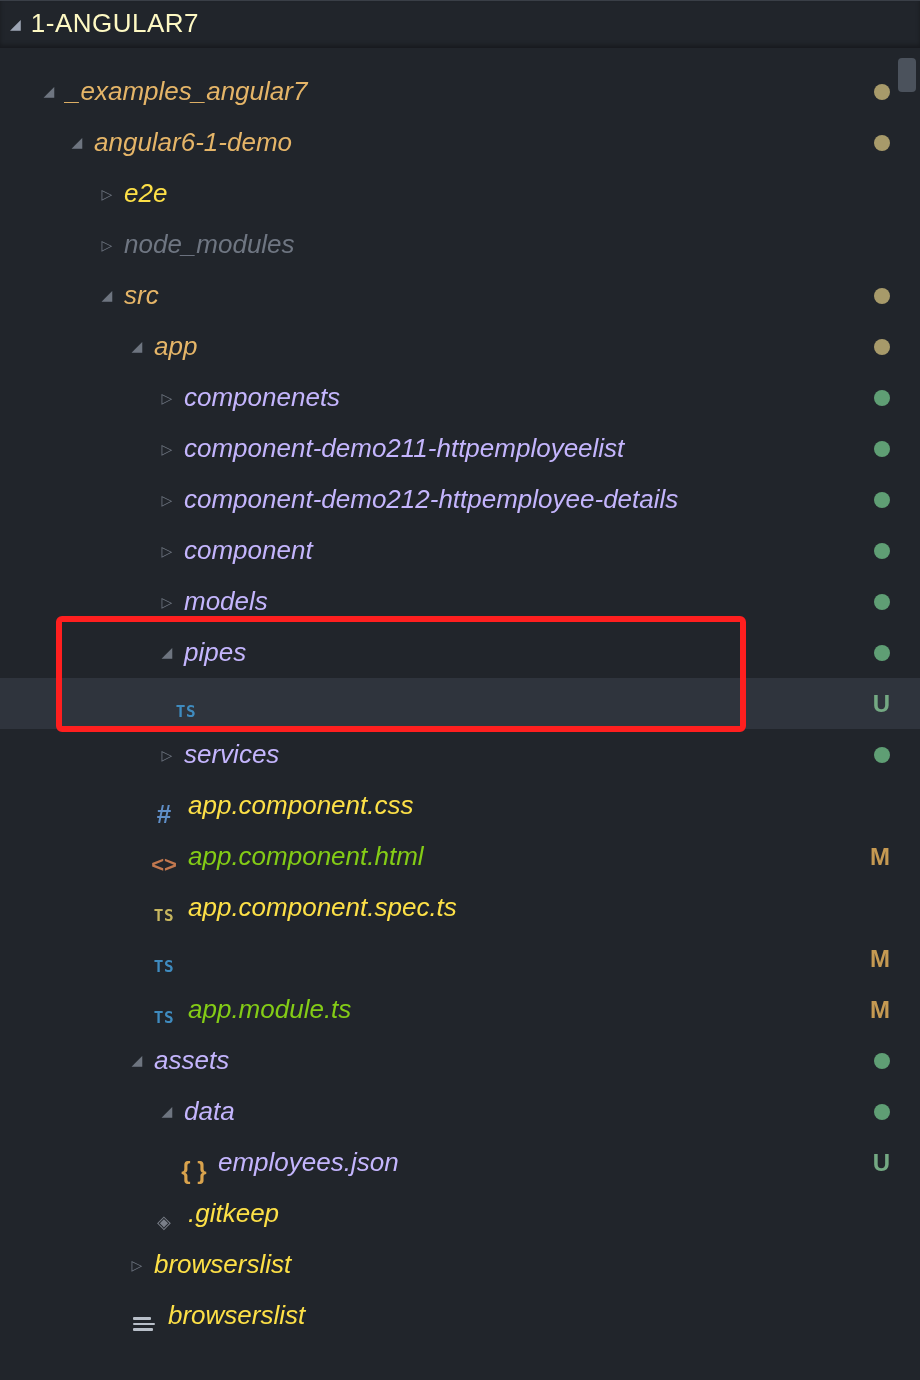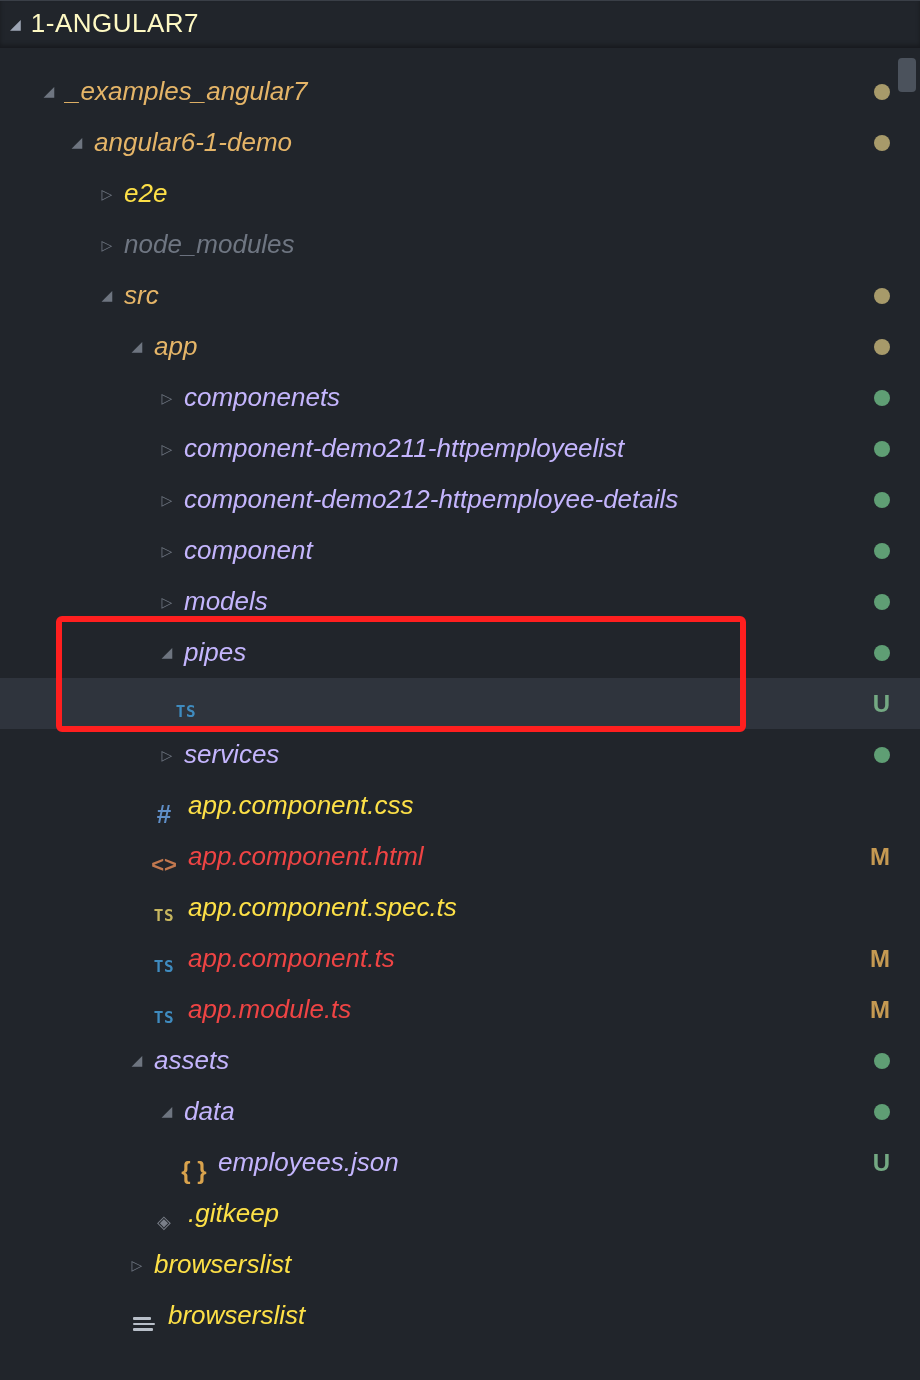--- a/index.html
+++ b/index.html
@@ -38,21 +38,21 @@
   }
   .row .twisty.exp { transform:translateY(-1px); }
   .row .twisty.col { }
   .icon-slot {
     width:36px; display:flex; justify-content:center; align-items:center;
     margin-right:6px;
     margin-top:17px;
   }
   .label { white-space:nowrap;font-style:italic; }
   .c-orange   { color:#e5b568; }
-  .c-orange-lt{ color:#ef4444; }
+  .c-orange-lt{ color:#84cc16; }
   .c-grey     { color:#6f7682; }
   .c-green    { color:#c4b5fd; }
   .c-light    { color:#fde047; }
   .c-ts       { color:#3f8bbf; }
   .c-tsy      { color:#c7b65f; }
   .c-tag      { color:#c2784f; }
   .c-hash     { color:#5f8ec7; }
   .c-braces   { color:#d9a34d; }
 
   .status {
@@ -206,21 +206,20 @@
     <div class="row" style="padding-left: 146px;">
       <span class="icon-slot">
         <span class="ts-badge c-tsy">TS</span>
       </span>
       <span class="label c-light">app.component.spec.ts</span>
     </div>
     <div class="row" style="padding-left: 146px;">
       <span class="icon-slot">
         <span class="ts-badge c-ts">TS</span>
       </span>
-      <span class="label c-orange-lt">app.component.ts</span>
       <span class="status">
         <span class="letter letter-m">M</span>
       </span>
     </div>
     <div class="row" style="padding-left: 146px;">
       <span class="icon-slot">
         <span class="ts-badge c-ts">TS</span>
       </span>
       <span class="label c-orange-lt">app.module.ts</span>
       <span class="status">

